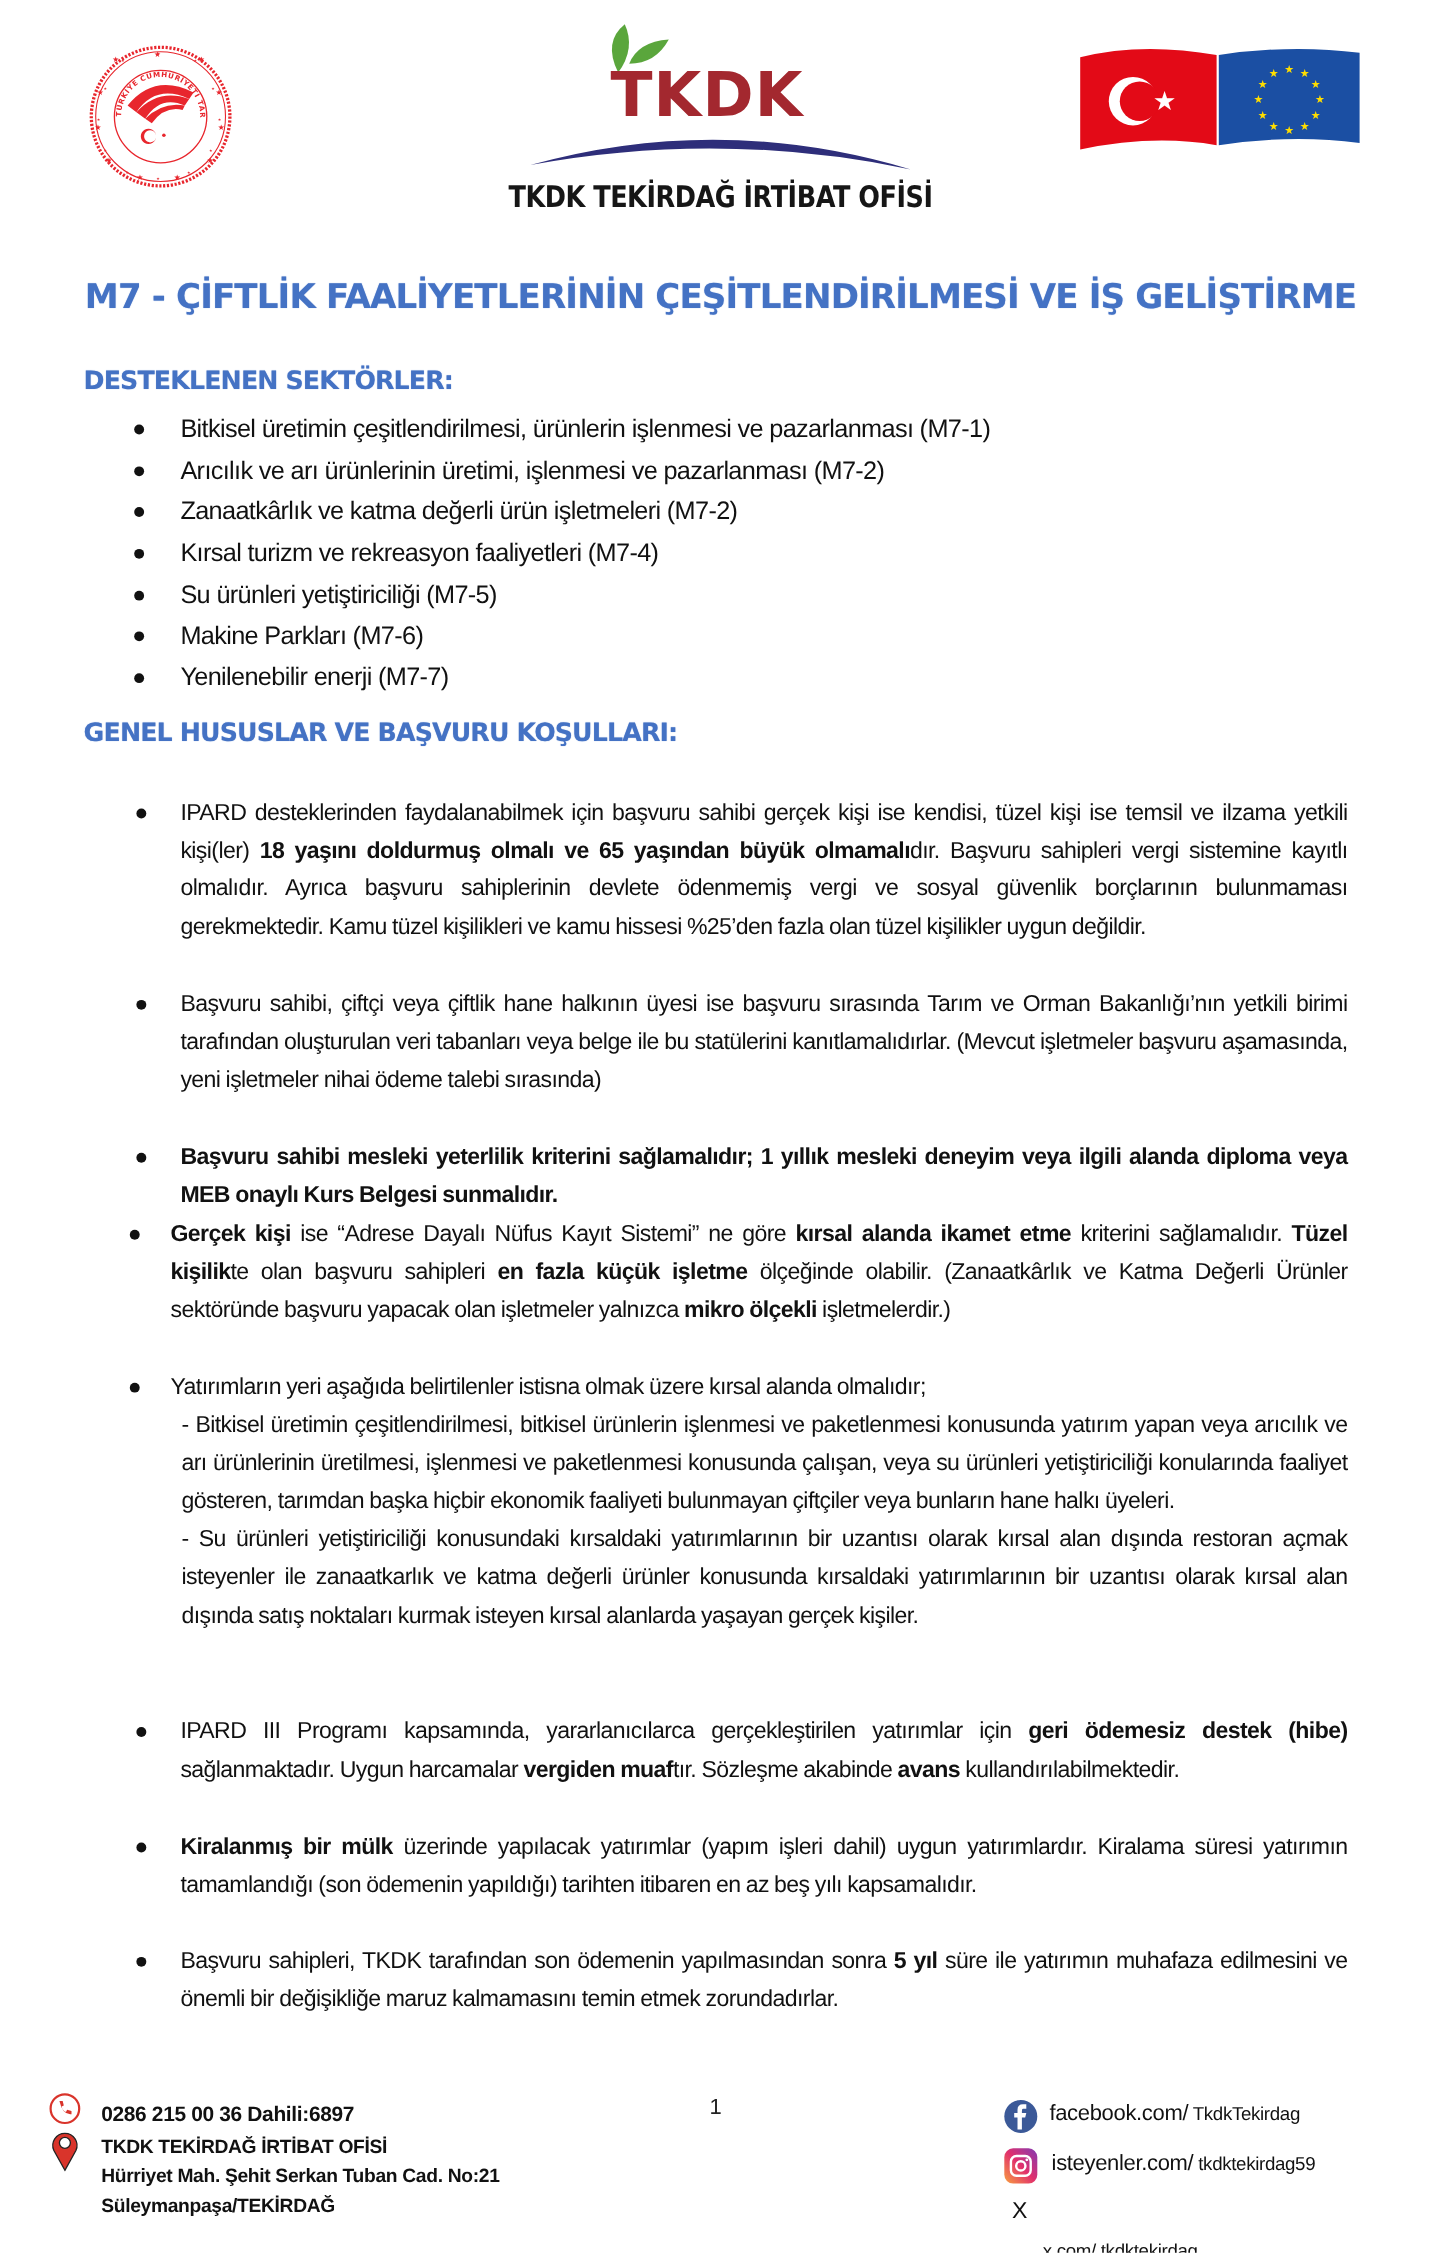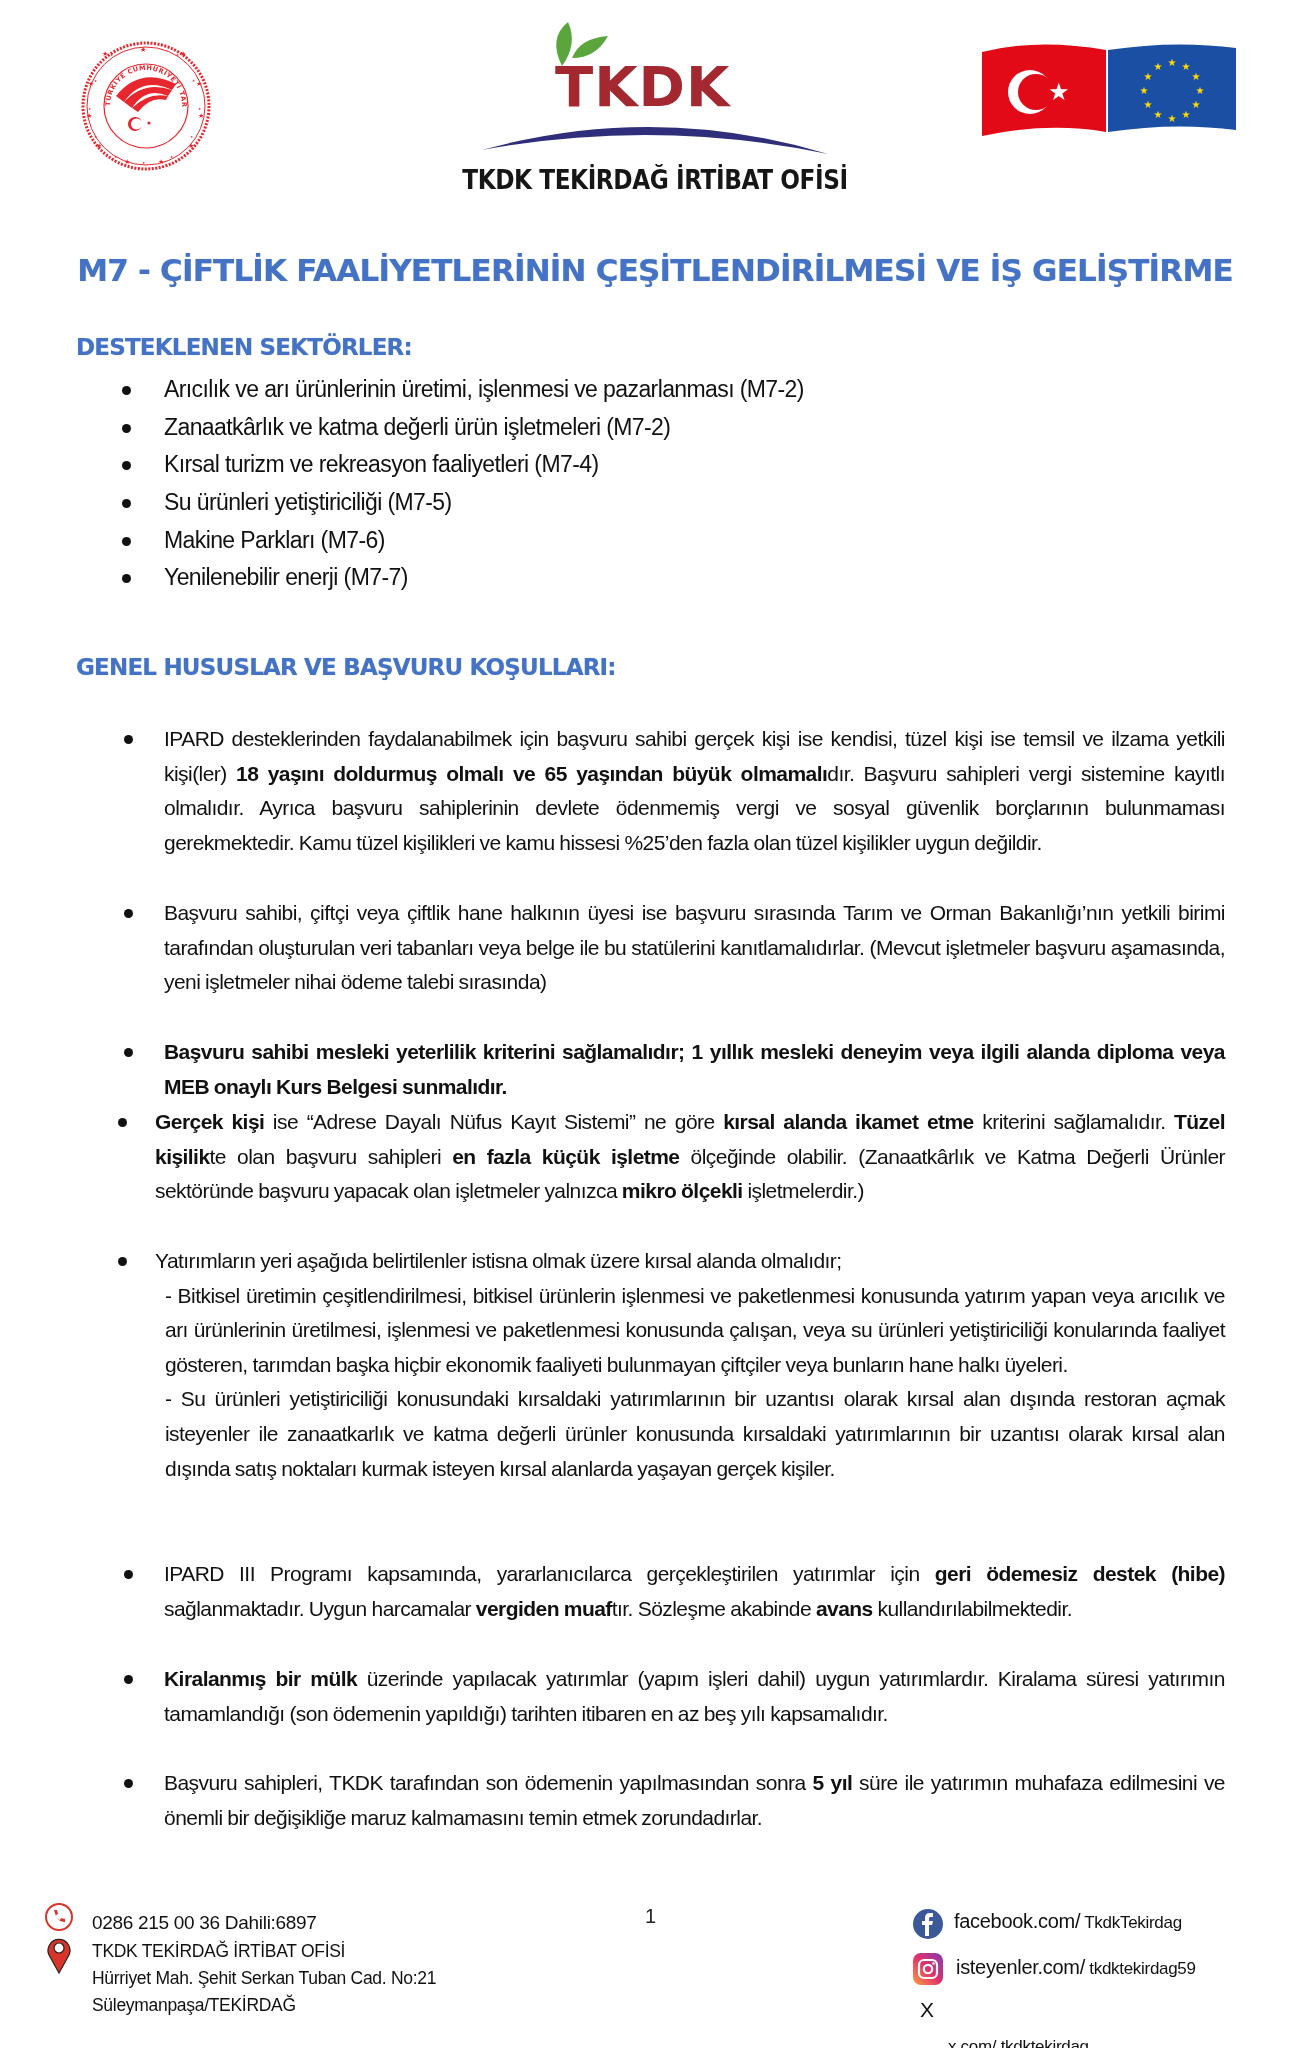--- a/index.html
+++ b/index.html
@@ -43,21 +43,21 @@
   .cond.std { left: 164px; width: 1061px; }
   .cond.std .bullet { left: -40px; }
   .cond.wide { left: 155px; width: 1070px; }
   .cond.wide .bullet { left: -37px; }
   .cond p { margin: 0; }
   .cond b { font-weight: bold; }
   .sub { padding-left: 10px; }
 
   
   .foot-left { left: 44px; top: 1900px; }
-  .foot-line { position: absolute; left: 48px; white-space: nowrap; font-weight: normal; font-size: 17.5px;
+  .foot-line { position: absolute; left: 48px; white-space: nowrap; font-weight: bold; font-size: 17.5px;
                letter-spacing: -0.3px; color: #111; }
   .page-num { left: 645px; top: 1905px; font-size: 20px; color: #222; }
   .foot-right-line { position: absolute; white-space: nowrap; font-weight: normal; color: #111; letter-spacing: -0.3px; }
 </style>
 </head>
 <body>
 
 <div class="abs seal">
   <svg width="132" height="132" viewBox="0 0 132 132">
     <circle cx="66" cy="66" r="63" fill="none" stroke="#e8262d" stroke-width="3" stroke-dasharray="2 1.5"></circle>
@@ -135,20 +135,21 @@
         <text x="170" y="44">★</text>
         <text x="180" y="34">★</text>
     </g>
   </svg>
 </div>
 
 <div class="abs doc-title">M7 -  ÇİFTLİK FAALİYETLERİNİN ÇEŞİTLENDİRİLMESİ VE İŞ GELİŞTİRME</div>
 
 <div class="abs heading h-sectors">DESTEKLENEN SEKTÖRLER:</div>
 <ul class="abs sector-list">
+  <li><span class="bullet"></span><span>Bitkisel üretimin çeşitlendirilmesi, ürünlerin işlenmesi ve pazarlanması (M7-1)</span></li>
   <li><span class="bullet"></span><span>Arıcılık ve arı ürünlerinin üretimi, işlenmesi ve pazarlanması (M7-2)</span></li>
   <li><span class="bullet"></span><span>Zanaatkârlık ve katma değerli ürün işletmeleri (M7-2)</span></li>
   <li><span class="bullet"></span><span>Kırsal turizm ve rekreasyon faaliyetleri (M7-4)</span></li>
   <li><span class="bullet"></span><span>Su ürünleri yetiştiriciliği (M7-5)</span></li>
   <li><span class="bullet"></span><span>Makine Parkları (M7-6)</span></li>
   <li><span class="bullet"></span><span>Yenilenebilir enerji (M7-7)</span></li>
 </ul>
 
 <div class="abs heading h-general">GENEL HUSUSLAR VE BAŞVURU KOŞULLARI:</div>
 

